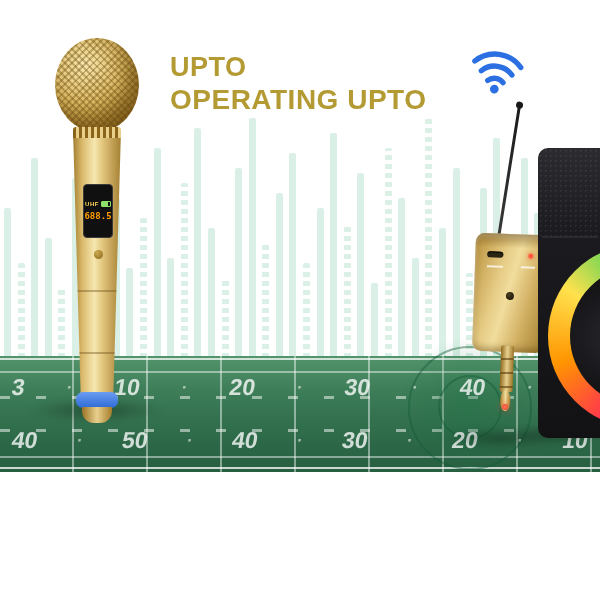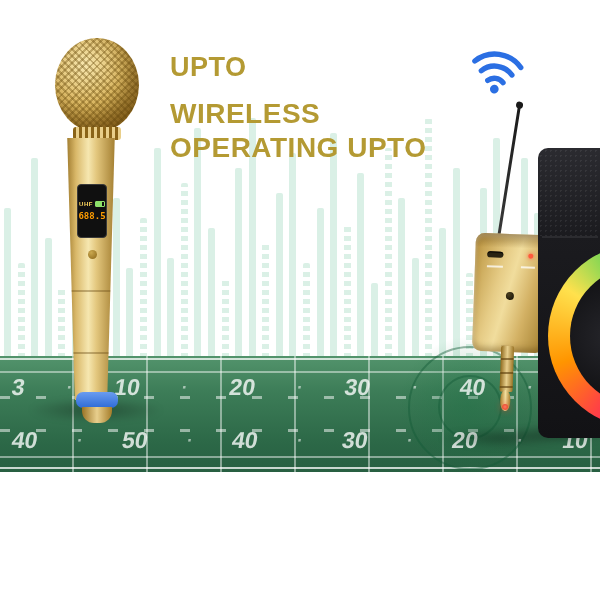--- a/index.html
+++ b/index.html
@@ -40,21 +40,21 @@
   
   .mic{position:absolute;left:52px;top:38px;width:92px;height:386px;z-index:5;}
   .mic-head{position:absolute;left:3px;top:0;width:84px;height:94px;border-radius:50%;
     background:
       repeating-linear-gradient(45deg,rgba(110,80,15,.35) 0 2px,transparent 2px 5px),
       repeating-linear-gradient(-45deg,rgba(110,80,15,.35) 0 2px,transparent 2px 5px),
       radial-gradient(circle at 35% 28%,#f7e6ae,#dcb964 45%,#a87f2c 80%,#8a6520);
     box-shadow:inset -10px -12px 18px rgba(90,60,10,.5);}
   .mic-collar{position:absolute;left:21px;top:89px;width:48px;height:13px;border-radius:3px;
     background:repeating-linear-gradient(90deg,#8a6418 0 3px,#e9cf8a 3px 6px);}
-  .mic-body{position:absolute;left:12px;top:100px;width:54px;height:262px;
+  .mic-body{position:absolute;left:18px;top:100px;width:54px;height:262px;
     background:linear-gradient(90deg,#8f6a1e 0%,#d9b869 22%,#f6e7b0 45%,#e3c77e 60%,#9a7426 100%);
     clip-path:polygon(6% 0,94% 0,80% 100%,20% 100%);}
   .mic-seam{position:absolute;left:0;right:0;height:2px;background:rgba(110,80,25,.4);}
   .ms-1{top:152px;} .ms-2{top:214px;}
   .mic-display{position:absolute;left:13px;top:46px;width:28px;height:52px;background:#101010;border:1px solid #3a3a3a;border-radius:4px;
     display:flex;flex-direction:column;align-items:center;justify-content:center;gap:4px;}
   .display-band-row{display:flex;align-items:center;gap:2px;}
   .display-band{font-size:6px;color:#ffd75e;font-weight:bold;letter-spacing:.5px;}
   .battery{width:8px;height:4px;border:1px solid #8de06a;border-radius:1px;background:linear-gradient(90deg,#8de06a 70%,transparent 70%);}
   .display-freq{font-family:"DejaVu Sans Mono",monospace;font-size:9px;font-weight:bold;color:var(--display-amber,#ff9d00);letter-spacing:0;}
@@ -221,21 +221,20 @@
       <div class="mic-seam ms-2"></div>
     </div>
     <div class="mic-ring-blue"></div>
     <div class="mic-tail"></div>
   </div>
 
   <div class="headline">
     <div class="headline-row">
       <span>UPTO</span>
     </div>
-    <div class="headline-line hl-2">WIRELESS</div>
     <div class="headline-line">OPERATING UPTO</div>
   </div>
 
   <svg class="wifi" viewBox="0 0 60 52">
     <path d="M6 20 A 33 33 0 0 1 54 20" fill="none" stroke="currentColor" stroke-width="5.5" stroke-linecap="round"></path>
     <path d="M14 29 A 22 22 0 0 1 46 29" fill="none" stroke="currentColor" stroke-width="5.5" stroke-linecap="round"></path>
     <path d="M22 38 A 11.5 11.5 0 0 1 38 38" fill="none" stroke="currentColor" stroke-width="5.5" stroke-linecap="round"></path>
     <circle cx="30" cy="46" r="4.5" fill="currentColor"></circle>
   </svg>
 

